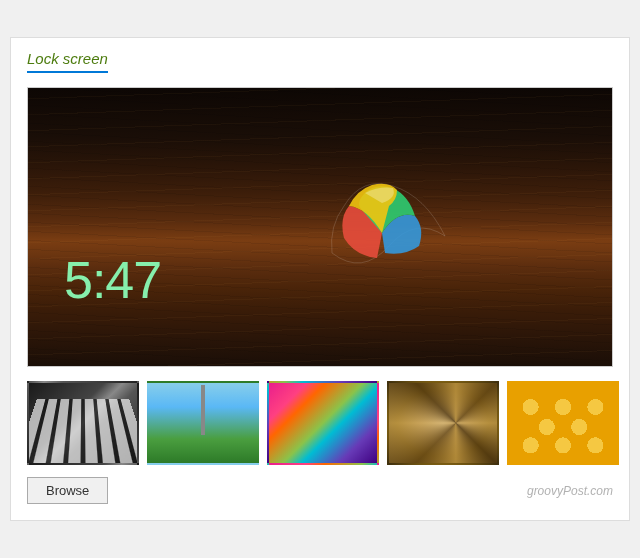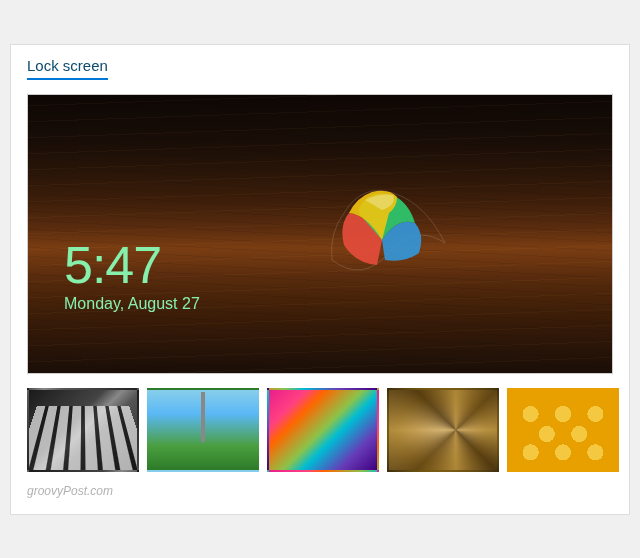--- a/index.html
+++ b/index.html
@@ -26,22 +26,23 @@
       border-bottom: none;
     }
     .tab {
       font-size: 15px;
       cursor: pointer;
       padding-bottom: 4px;
       color: #333;
       text-decoration: none;
     }
     .tab.active {
-      color: #0c4a6e;
+      color: #4d7c0f;
       border-bottom: 2px solid #0078d7;
+      font-style: italic;
     }
     .preview-area {
       width: 100%;
       height: 280px;
       background: #1a0e08;
       position: relative;
       overflow: hidden;
       margin-bottom: 14px;
       border: 1px solid #ccc;
     }
@@ -253,28 +254,28 @@
         <path d="M85,95 Q100,72 118,78 Q112,58 96,50 Q78,45 68,55 Q58,65 65,72Z" fill="#2ecc71" opacity="0.9"></path>
 
         <path d="M85,95 Q70,70 52,68 Q60,52 75,47 Q92,43 100,52 Q100,62 92,68Z" fill="#f1c40f" opacity="0.9"></path>
 
         <path d="M68,55 Q82,48 96,50 Q100,60 85,65Z" fill="rgba(255,255,255,0.3)"></path>
       </svg>
     </div>
 
     <div class="clock-overlay">
       <div class="clock-time">5:47</div>
-      <div class="clock-date">Monday, August 27</div>
     </div>
   </div>
 
   <div class="thumbnails">
     <div class="thumb thumb-piano"></div>
     <div class="thumb thumb-space-needle"></div>
     <div class="thumb thumb-abstract"></div>
     <div class="thumb thumb-shell"></div>
     <div class="thumb thumb-honeycomb"></div>
   </div>
 
   <div class="bottom-row">
+    <button class="browse-btn">Browse</button>
     <span class="watermark">groovyPost.com</span>
   </div>
 </div>
 
 </body></html>

